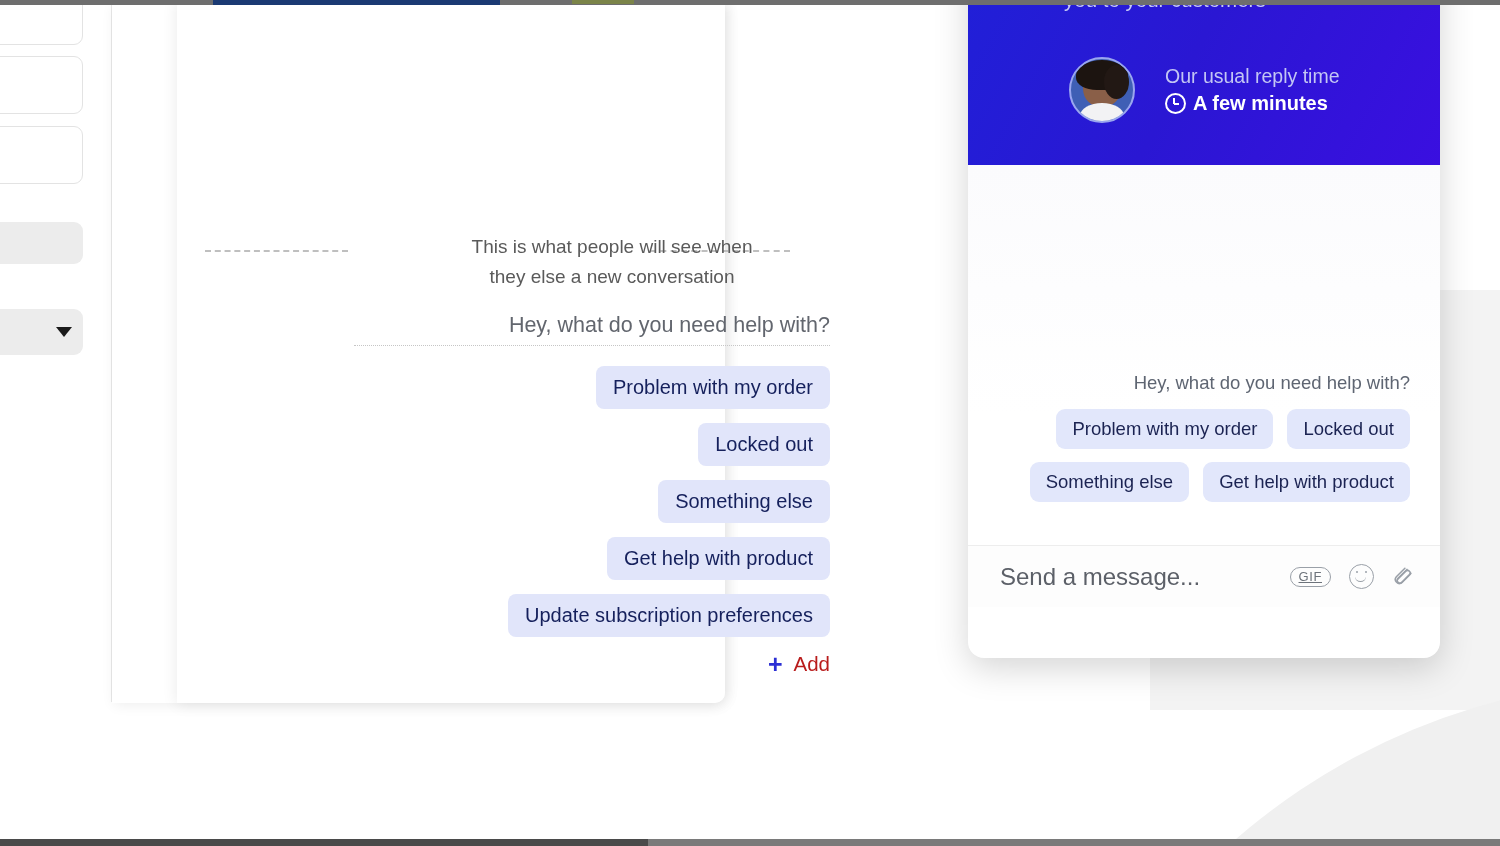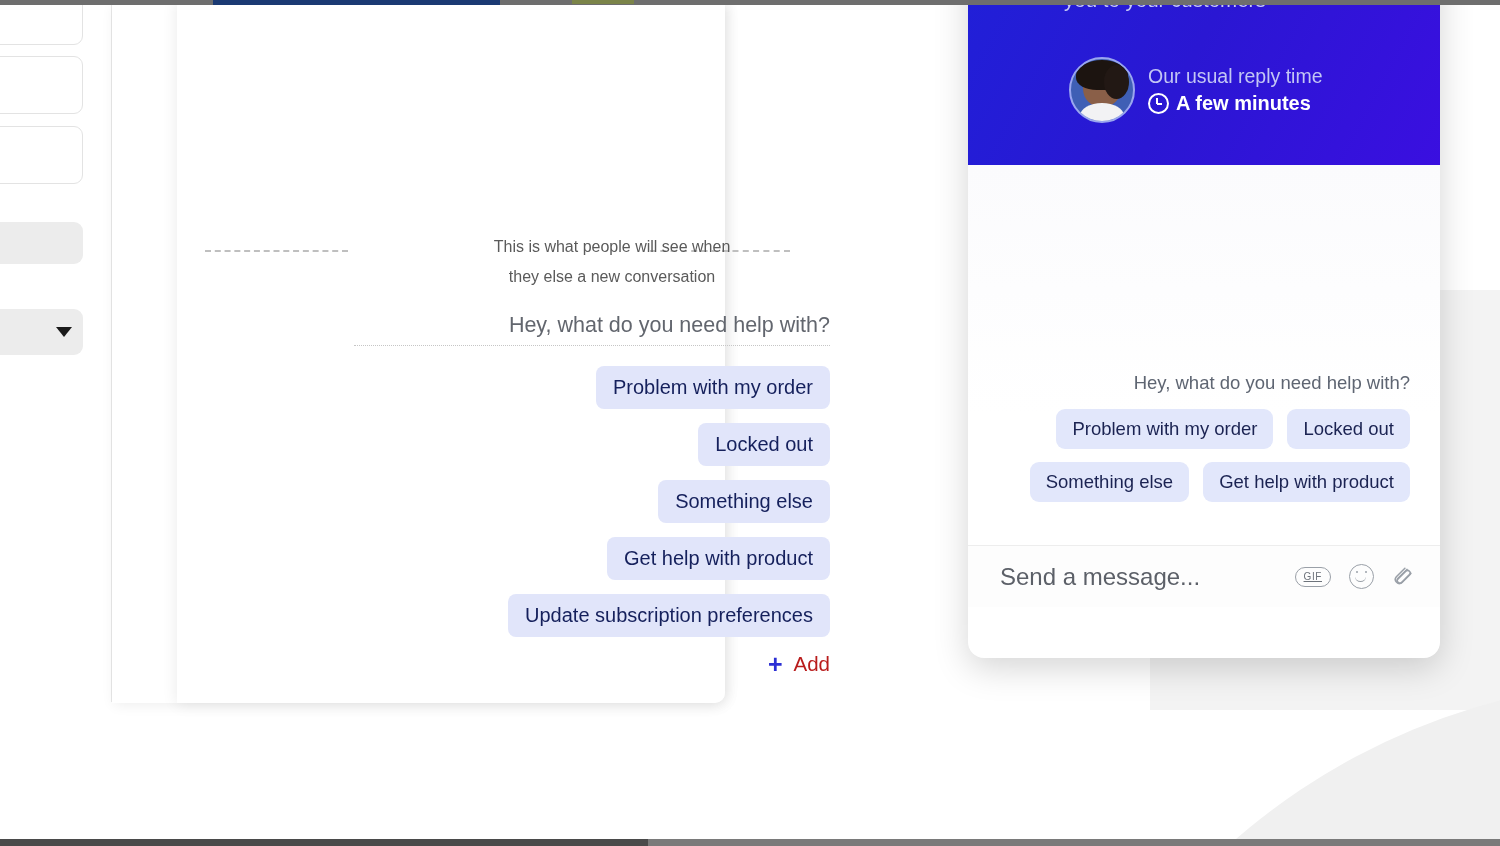--- a/index.html
+++ b/index.html
@@ -161,21 +161,21 @@
   }
   .dash-line.left  { width: 143px; }
   .dash-line.right { width: 140px; }
 
   .hint-text {
     position: absolute;
     left: 185px; top: 232px;
     width: 500px;
     z-index: 14;
     text-align: center;
-    font-size: 16px;
+    font-size: 19px;
     line-height: 30px;
     color: #5a5a5a;
     font-family: "Liberation Sans", sans-serif;
   }
   .hint-text .ln { display: block; }
 
   .prompt-line {
     position: absolute;
     left: 177px; top: 313px;
     width: 476px;
@@ -257,21 +257,21 @@
     left: 96px; top: 36px;
     font-size: 20.5px;
     color: #c6c9f5;
     white-space: nowrap;
   }
   .reply-block {
     position: absolute;
     left: 101px; top: 105px;
     display: flex;
     align-items: center;
-    gap: 13px;
+    gap: 30px;
   }
   .avatar {
     width: 62px; height: 62px;
     border-radius: 50%;
     border: 2px solid #9aa6ef;
     background: #3f5fb5;
     position: relative;
     overflow: hidden;
     flex: 0 0 auto;
   }
@@ -402,21 +402,21 @@
   }
   .composer-actions {
     display: flex;
     align-items: center;
     gap: 18px;
   }
   .gif-icon {
     border: 1.5px solid #9aa0a8;
     border-radius: 10px;
     padding: 2px 8px 3px 8px;
-    font-size: 10px;
+    font-size: 13px;
     letter-spacing: 0.6px;
     color: #6d737b;
     line-height: 13px;
     text-decoration: underline;
   }
   .emoji-icon {
     width: 23px; height: 23px;
     border: 1.6px solid #9aa0a8;
     border-radius: 50%;
     position: relative;

